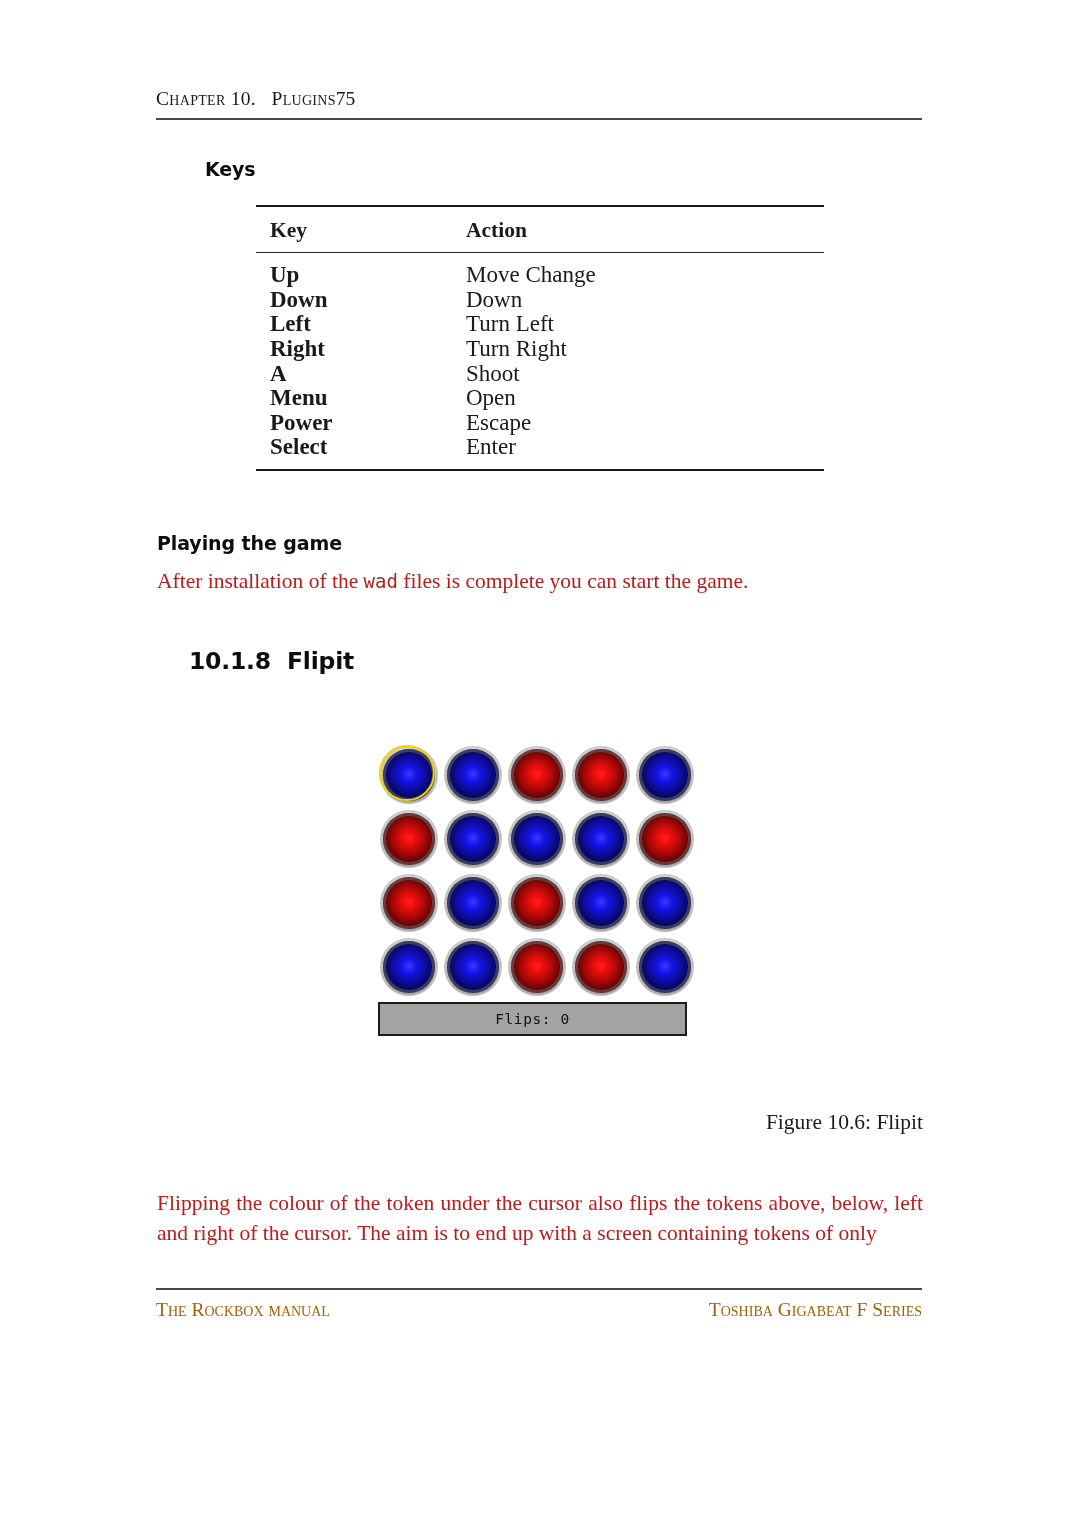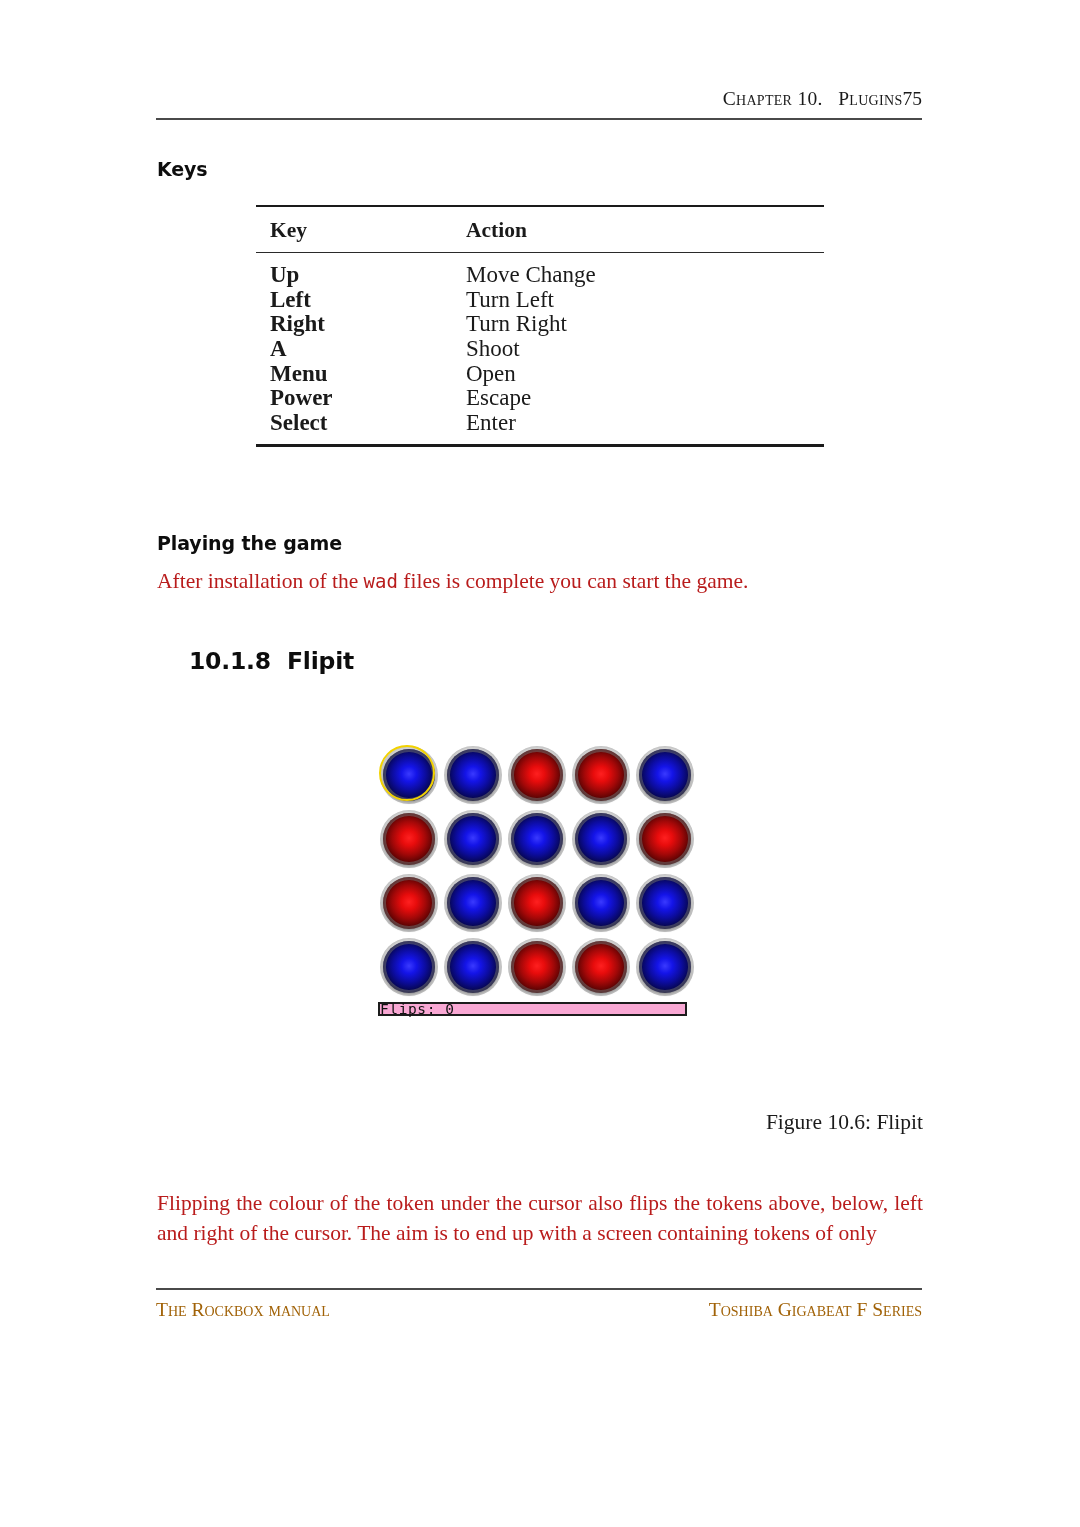--- a/index.html
+++ b/index.html
@@ -24,21 +24,21 @@
   }
 
   
   .runhead {
     position: absolute;
     left: 156px;
     top: 88px;
     width: 766px;
     display: flex;
     align-items: baseline;
-    justify-content: flex-end;
+    justify-content: flex-start;
   }
   .runhead-left {
     font-size: 19.5px;
     letter-spacing: 0.3px;
     color: #1a1a1a;
     white-space: pre;
   }
   .sc {
     font-variant: small-caps;
   }
@@ -228,26 +228,27 @@
     border: 2.5px solid #f2d200;
     box-sizing: border-box;
     z-index: 3;
   }
 
   .statusbar {
     position: absolute;
     left: 8px;
     top: 272px;
     width: 309px;
-    height: 14px;
+    height: 34px;
     box-sizing: border-box;
     border: 2.5px solid #1c1c1c;
-    background: #f9a8d4;
+    background: #a3a3a3;
     display: flex;
     align-items: center;
+    justify-content: center;
   }
   .statusbar-text {
     font-family: "DejaVu Sans Mono", "Liberation Mono", monospace;
     font-size: 14.5px;
     letter-spacing: 0.6px;
     color: #111111;
     line-height: 1;
   }
 
   .figcaption {
@@ -285,21 +286,21 @@
 <body>
 
 <div class="page">
 
   <div class="runhead">
     <span class="runhead-left sc">Chapter 10.   Plugins</span>
     <span class="runhead-right">75</span>
   </div>
   <div class="runhead-rule"></div>
 
-  <div class="subhead" style="top:158px;">Keys</div>
+  <div class="subhead" style="top:158px;margin-left:48px;">Keys</div>
 
   <div class="keytable">
     <div class="rule-thick"></div>
     <div class="head-pad"></div>
     <table>
       <thead>
         <tr>
           <th class="kcol">Key</th>
           <th>Action</th>
         </tr>
@@ -308,20 +309,24 @@
     <div class="head-pad-b"></div>
     <div class="rule-thin"></div>
     <div class="body-pad"></div>
     <table>
       <tbody>
         <tr>
           <td class="kcol">Up</td>
           <td>Move Change</td>
         </tr>
         <tr>
+          <td class="kcol">Down</td>
+          <td>Down</td>
+        </tr>
+        <tr>
           <td class="kcol">Left</td>
           <td>Turn Left</td>
         </tr>
         <tr>
           <td class="kcol">Right</td>
           <td>Turn Right</td>
         </tr>
         <tr>
           <td class="kcol">A</td>
           <td>Shoot</td>

